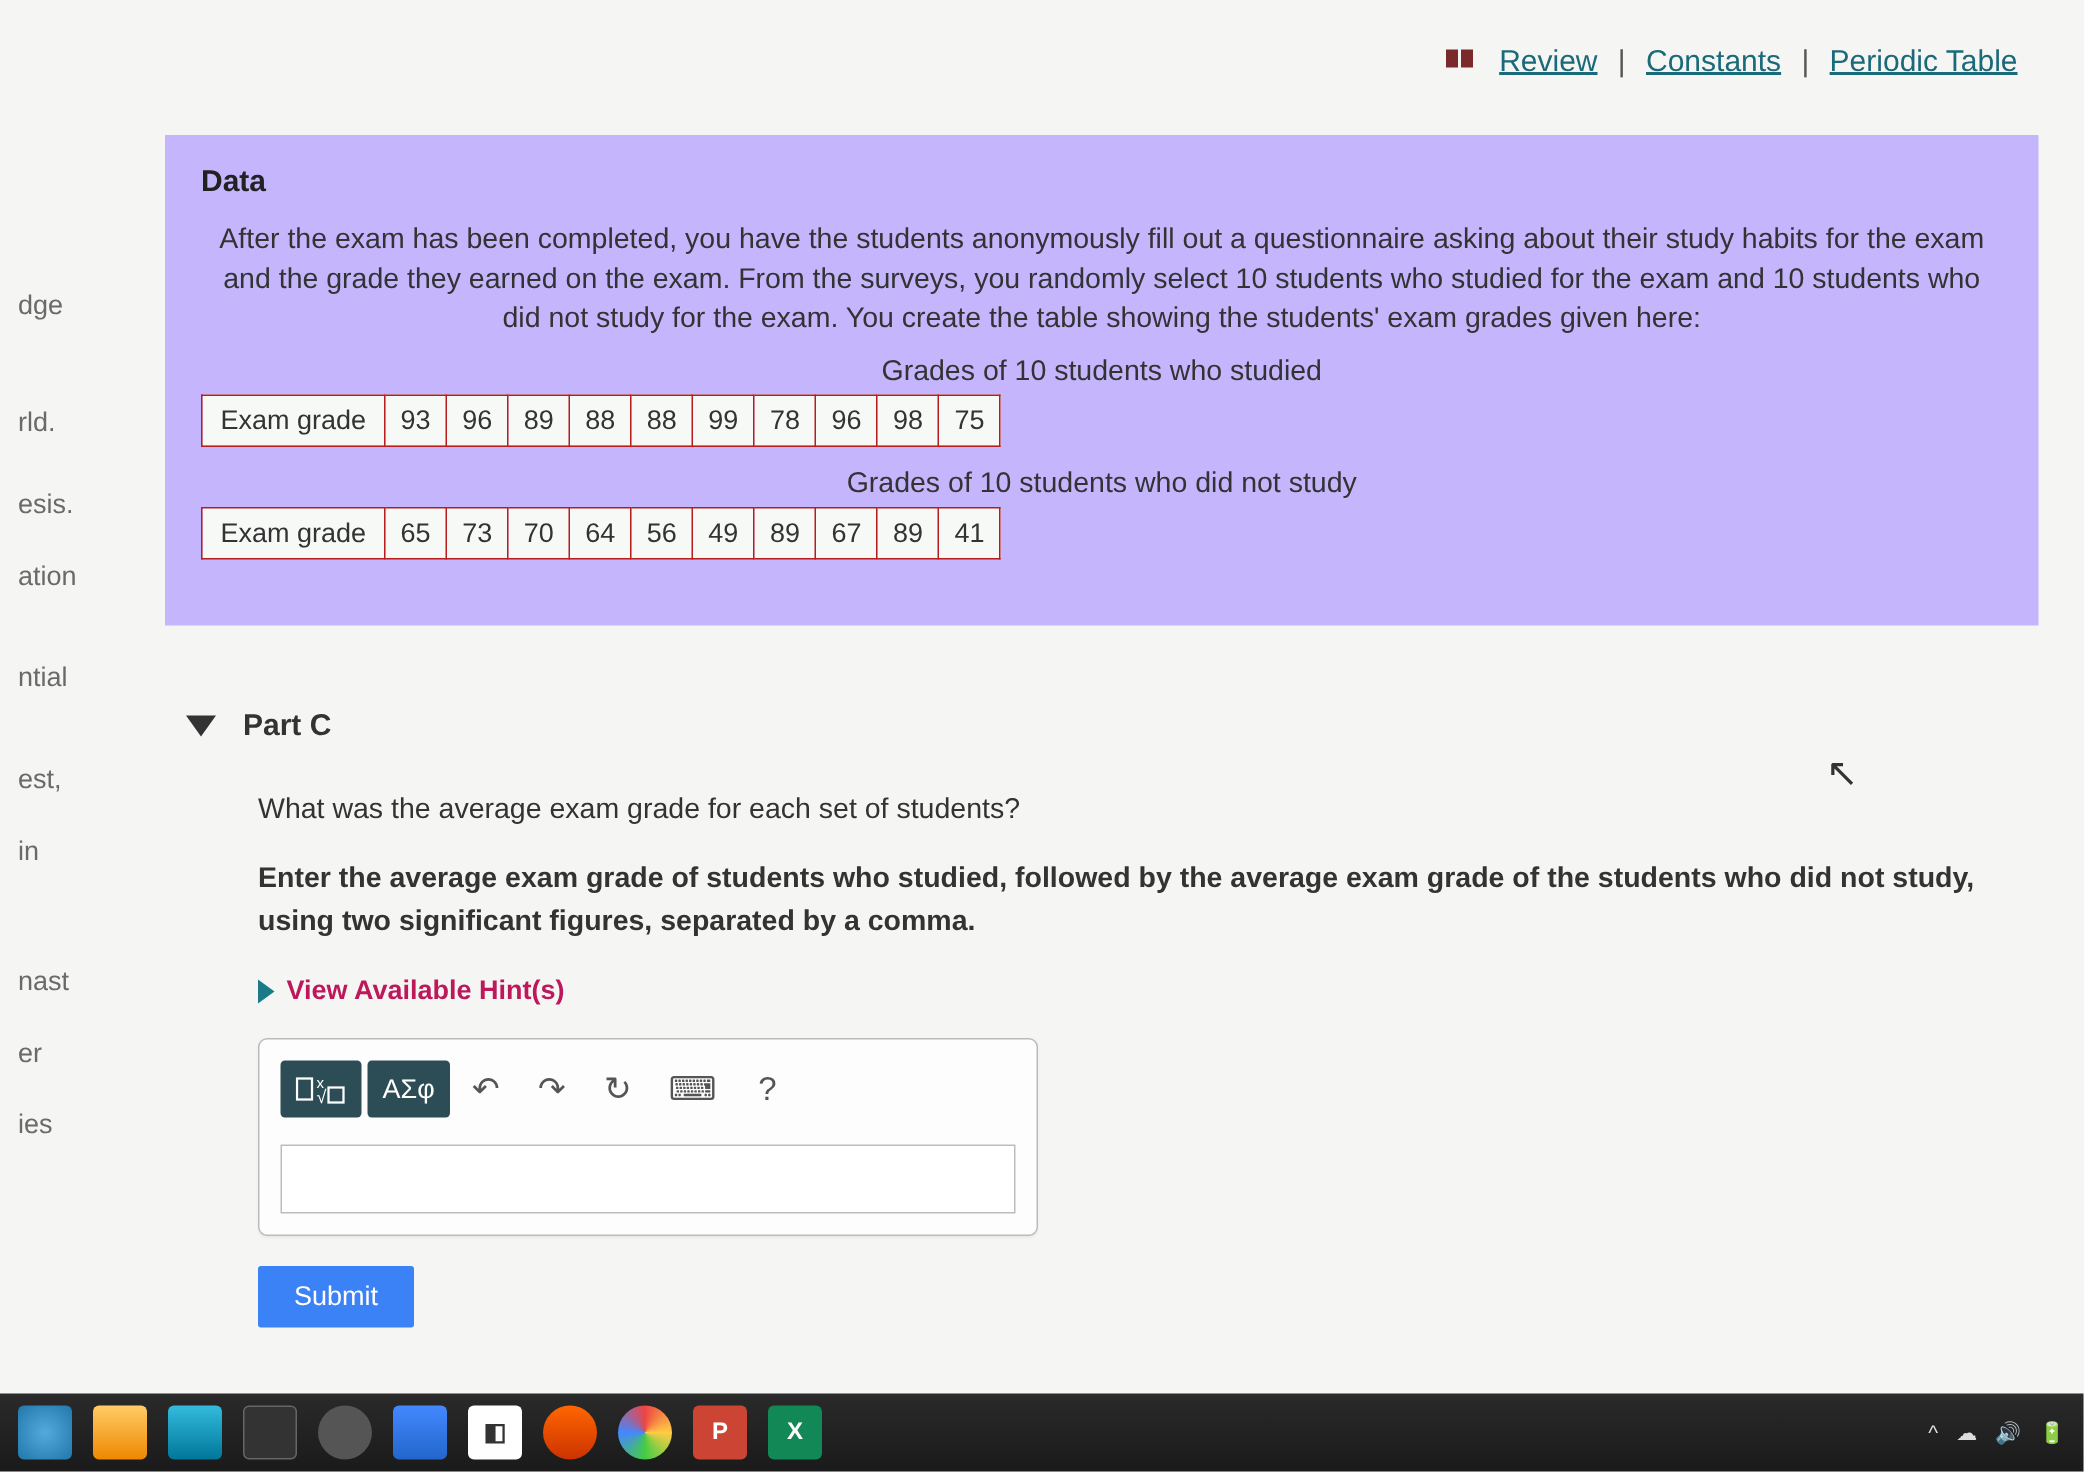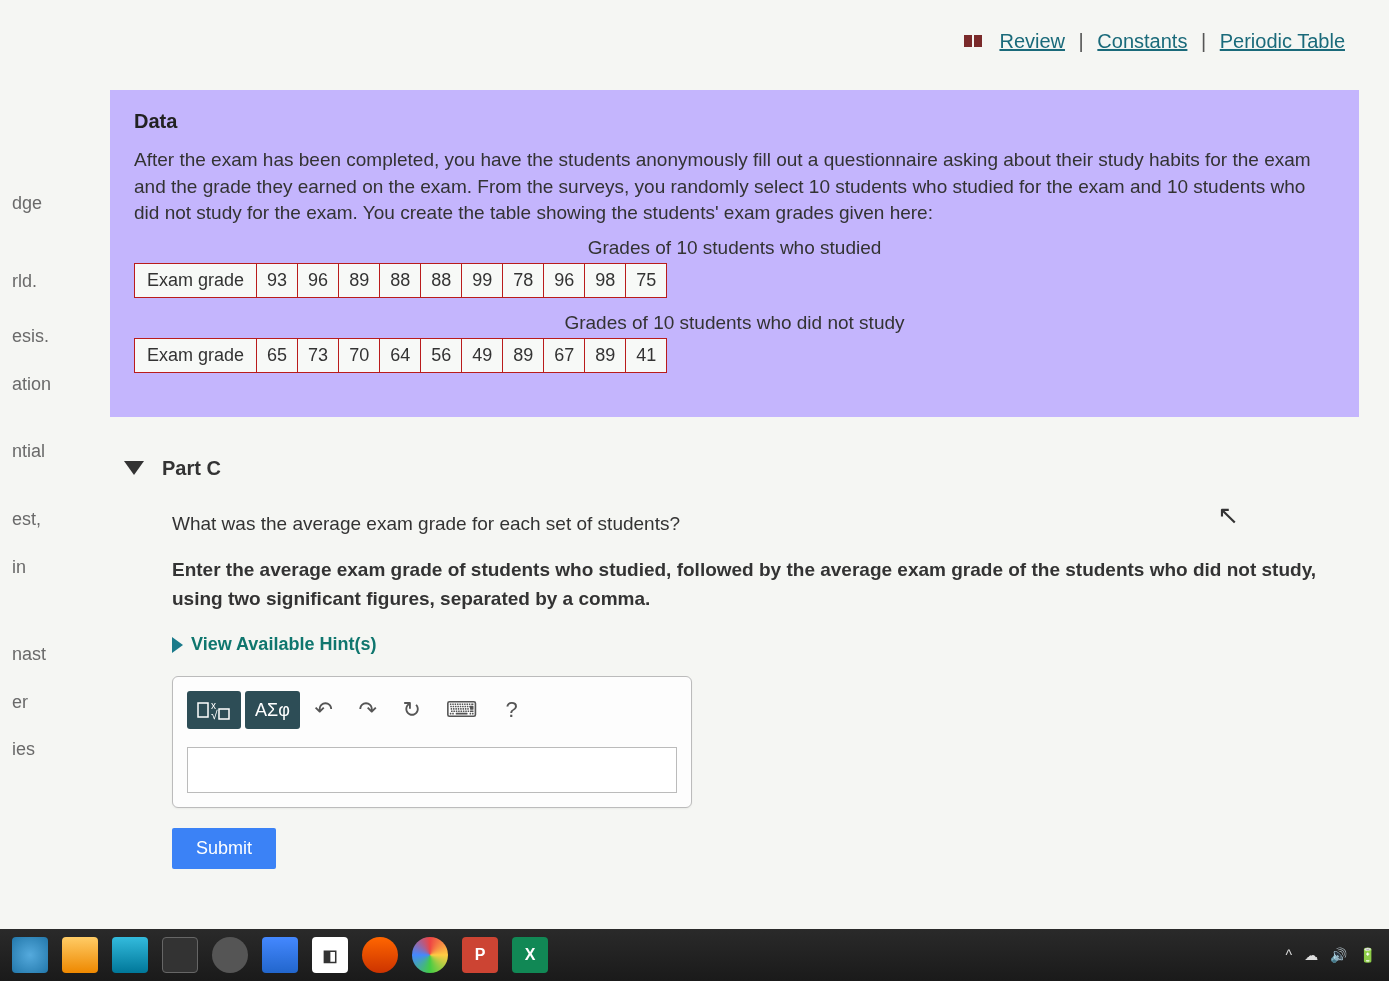--- a/index.html
+++ b/index.html
@@ -55,20 +55,21 @@
     font-weight: bold;
     font-size: 20px;
     color: #222;
     margin-bottom: 14px;
   }
   .data-text {
     font-size: 19px;
     color: #333;
     line-height: 1.4;
     margin-bottom: 10px;
+    text-align: center;
   }
   .table-caption {
     font-size: 19px;
     color: #333;
     text-align: center;
     margin: 8px 0 4px 0;
   }
   table.grades {
     border-collapse: collapse;
     margin: 4px 0 14px 0;
@@ -79,21 +80,21 @@
     font-size: 18px;
     color: #333;
     background: #f7f9f7;
     text-align: center;
   }
   table.grades td.label {
     text-align: left;
     padding: 6px 12px;
   }
   .part-section {
-    margin-top: 40px;
+    margin-top: 56px;
     padding-left: 14px;
   }
   .part-header {
     display: flex;
     align-items: center;
     gap: 18px;
     margin-bottom: 30px;
     cursor: pointer;
   }
   .caret-down {
@@ -109,21 +110,21 @@
   }
   .question {
     margin-left: 48px;
     font-size: 19px;
     color: #333;
     line-height: 1.5;
   }
   .question p { margin-bottom: 18px; }
   .question .bold { font-weight: bold; }
   .hints {
-    color: #0f766e;
+    color: #be185d;
     font-weight: bold;
     font-size: 18px;
     display: flex;
     align-items: center;
     gap: 8px;
     cursor: pointer;
     margin-bottom: 18px;
   }
   .caret-right {
     width: 0; height: 0;

